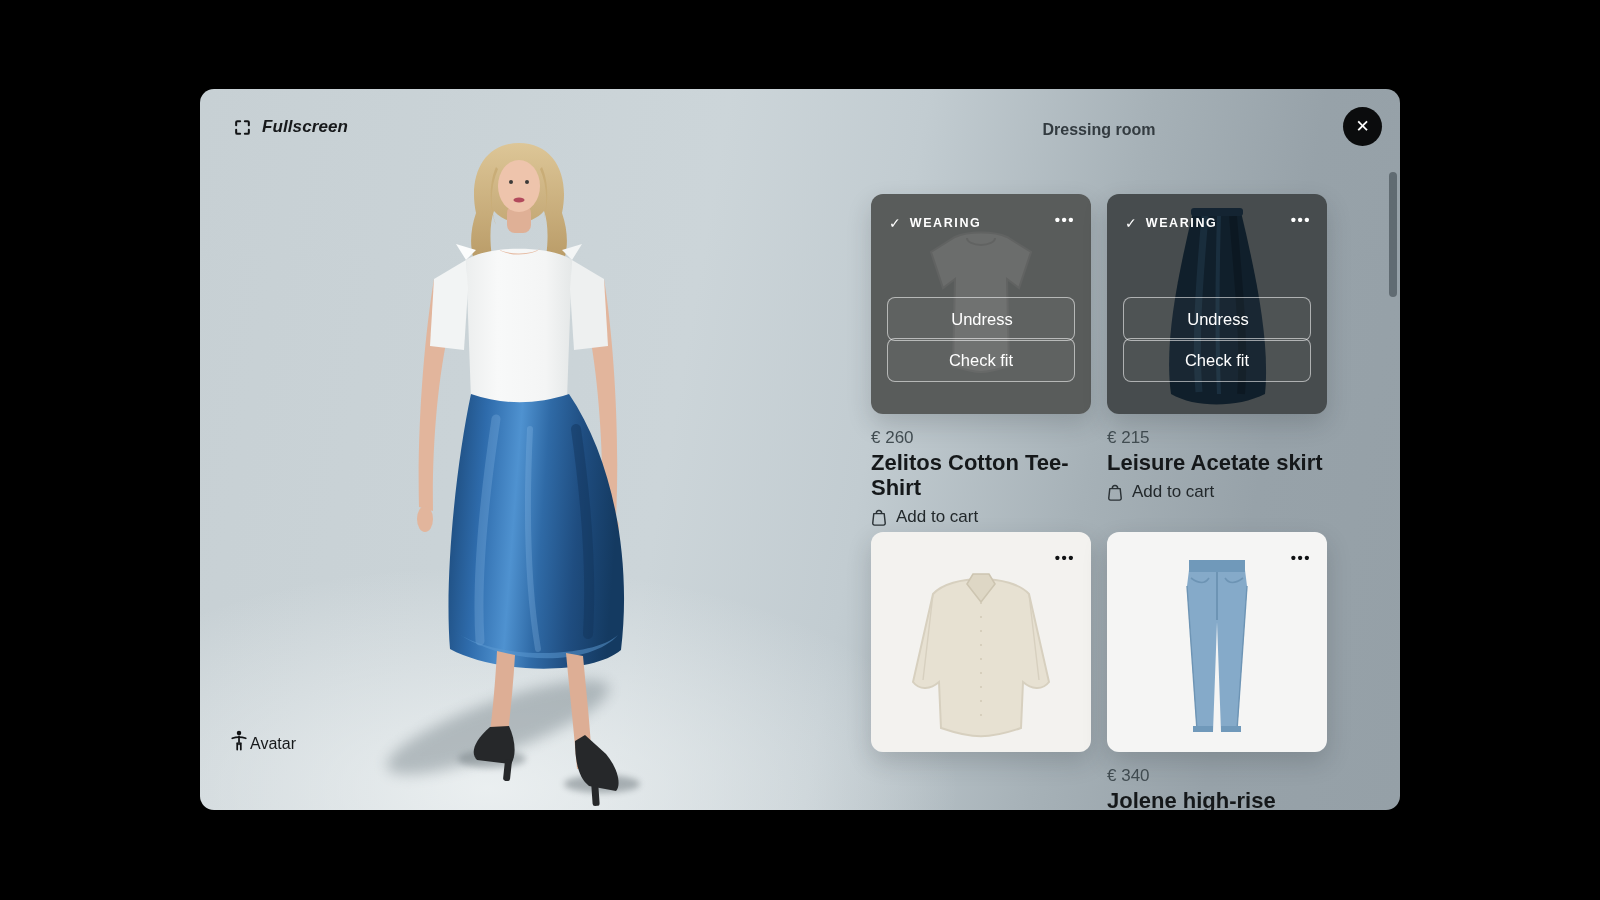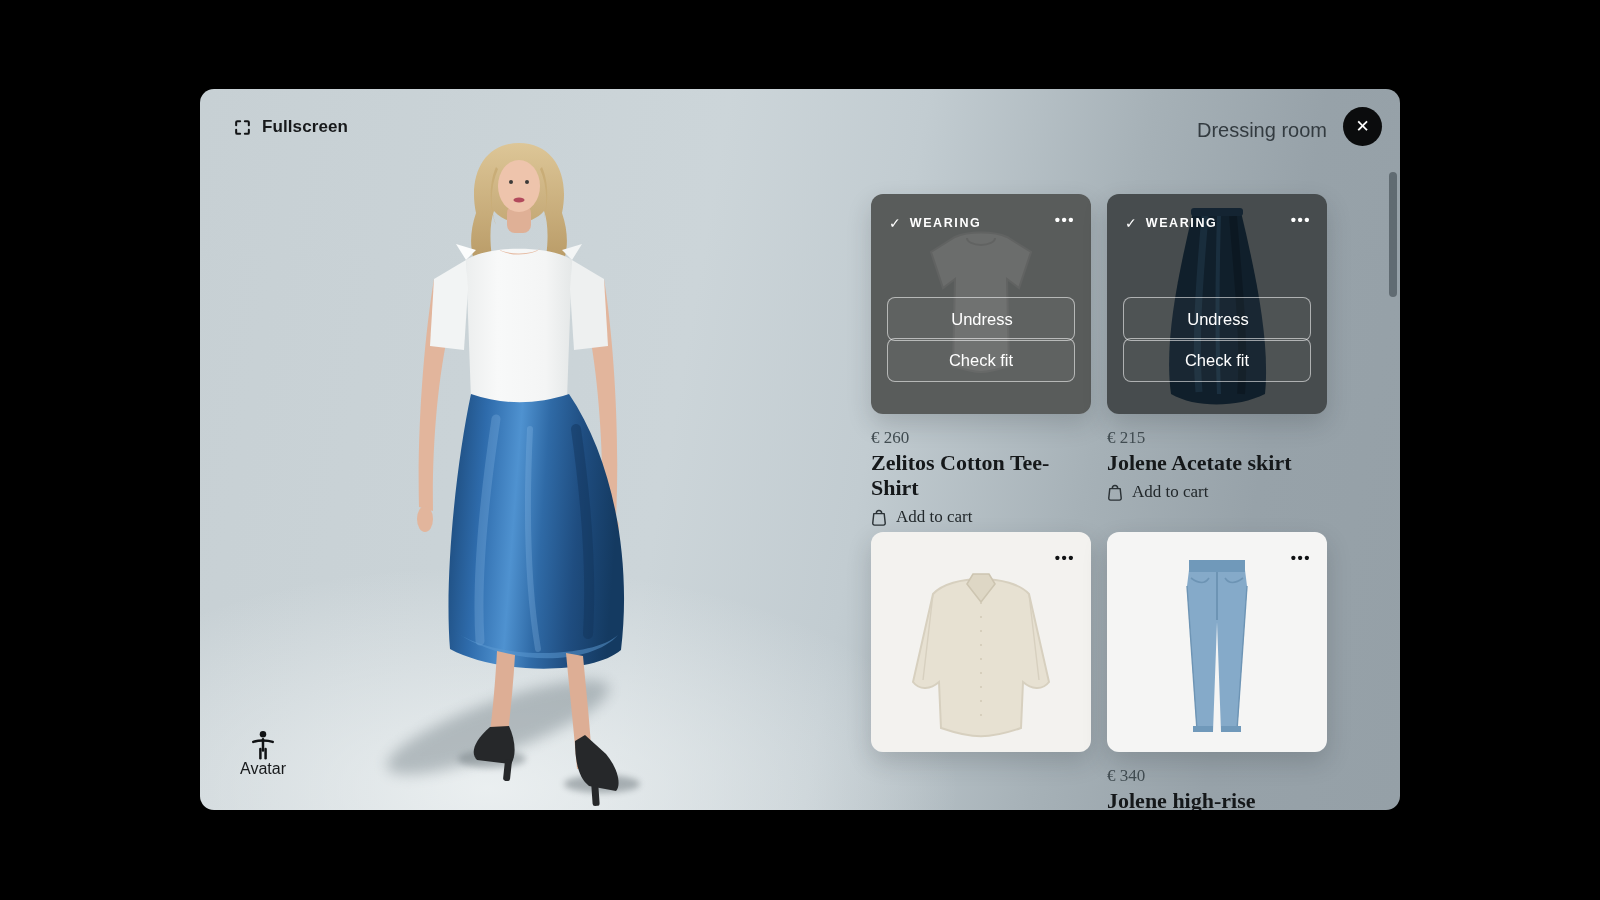--- a/index.html
+++ b/index.html
@@ -14,35 +14,35 @@
     border-radius:14px;overflow:hidden;
     background:
       radial-gradient(760px 360px at 24% 97%, rgba(238,242,243,.9), rgba(238,242,243,0) 62%),
       linear-gradient(100deg,#c7d0d4 0%,#ccd5d9 40%,#c2ccd1 55%,#a6b1b7 72%,#97a2a9 85%,#95a0a7 100%);
   }
   
   .fullscreen-btn{
     position:absolute;left:33px;top:26px;height:24px;
     display:flex;align-items:center;gap:10px;
     background:none;border:none;padding:0;cursor:pointer;
-    font-family:inherit;font-size:17px;font-weight:700;color:#17191b;letter-spacing:.1px;
+    font-family:inherit;font-size:17px;font-weight:700;color:#17191b;letter-spacing:.1px;font-style:italic;
   }
   .fs-icon{width:19px;height:19px;display:block;}
   .avatar-svg{position:absolute;left:170px;top:40px;width:300px;height:680px;}
   .avatar-chip{
     position:absolute;left:30px;top:641px;width:66px;
-    display:flex;flex-direction:column;align-items:center;gap:2px;
+    display:flex;flex-direction:row;align-items:center;gap:2px;
     background:none;border:none;padding:0;cursor:pointer;
     font-family:inherit;font-size:16px;font-weight:500;color:#17191b;
   }
   .person-icon{width:26px;height:28px;display:block;}
   
   .panel-title{
-    position:absolute;left:671px;top:27px;width:456px;text-align:right;
-    font-size:20px;line-height:28px;font-weight:400;color:#333b40;
+    position:absolute;left:671px;top:27px;width:456px;text-align:center;
+    font-size:16px;line-height:28px;font-weight:700;color:#333b40;
   }
   .close-btn{
     position:absolute;left:1143px;top:18px;width:39px;height:39px;border-radius:50%;
     background:#0b0c0d;border:none;cursor:pointer;
     display:flex;align-items:center;justify-content:center;
     color:#fff;font-size:17px;font-weight:700;line-height:1;padding:0;
     font-family:inherit;
   }
   .scroll-thumb{
     position:absolute;left:1189px;top:83px;width:8px;height:125px;border-radius:4px;
@@ -72,21 +72,21 @@
   }
   .dots-btn .kebab{font-size:15px;font-weight:700;letter-spacing:1.5px;line-height:1;display:block;}
   .kebab.light{color:#fff;} .kebab.dark{color:#101214;}
   .ghost-btn{
     position:absolute;left:16px;right:16px;height:44px;border-radius:8px;
     border:1px solid rgba(255,255,255,.55);background:rgba(255,255,255,.04);
     color:#fff;font-family:inherit;font-size:16.5px;font-weight:400;cursor:pointer;
   }
   .ghost-undress{bottom:73px;padding-left:8px;}
   .ghost-checkfit{bottom:32px;}
-  .caption{padding-top:13px;font-family:Liberation Serif, serif;}
+  .caption{padding-top:13px;}
   .price{font-size:17px;line-height:21px;color:#424d52;}
   .pname{font-size:22px;line-height:25px;font-weight:700;color:#15181a;margin-top:2px;}
   .addcart{
     margin-top:7px;display:flex;align-items:center;gap:9px;
     background:none;border:none;padding:0;cursor:pointer;
     font-family:inherit;font-size:17px;color:#22282b;text-align:center;
   }
   .bag-icon{width:16px;height:19px;display:block;}
 </style>
 </head>
@@ -250,21 +250,21 @@
           <span>WEARING</span>
         </div>
         <button class="dots-btn">
           <span class="kebab light">•••</span>
         </button>
         <button class="ghost-btn ghost-undress">Undress</button>
         <button class="ghost-btn ghost-checkfit">Check fit</button>
       </div>
       <div class="caption">
         <div class="price">€ 215</div>
-        <div class="pname">Jolene Acetate skirt</div>
+        <div class="pname">Leisure Acetate skirt</div>
         <button class="addcart">
           <span class="bag-icon">
             <svg viewBox="0 0 20 23" fill="none" stroke="#2b3236" stroke-width="1.8" stroke-linejoin="round">
               <path d="M3.5,7 H16.5 L17.8,19 A2.2,2.2 0 0 1 15.6,21.4 H4.4 A2.2,2.2 0 0 1 2.2,19 Z"></path>
               <path d="M6.6,7 A3.4,3.8 0 0 1 13.4,7"></path>
             </svg>
           </span>
           <span>Add to cart</span>
         </button>
       </div>

